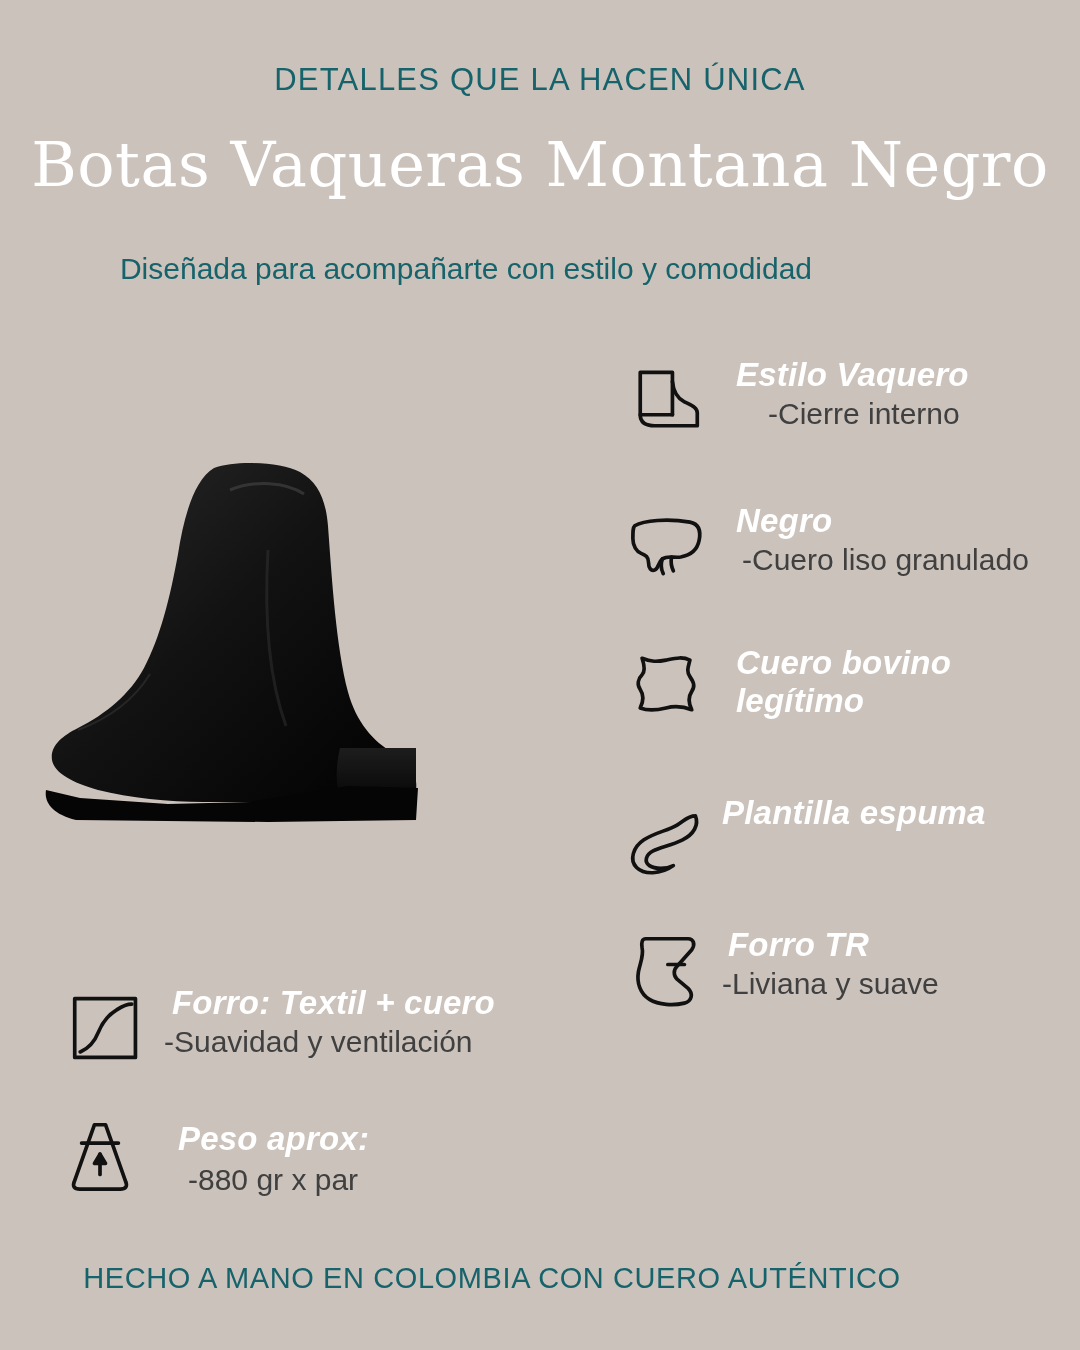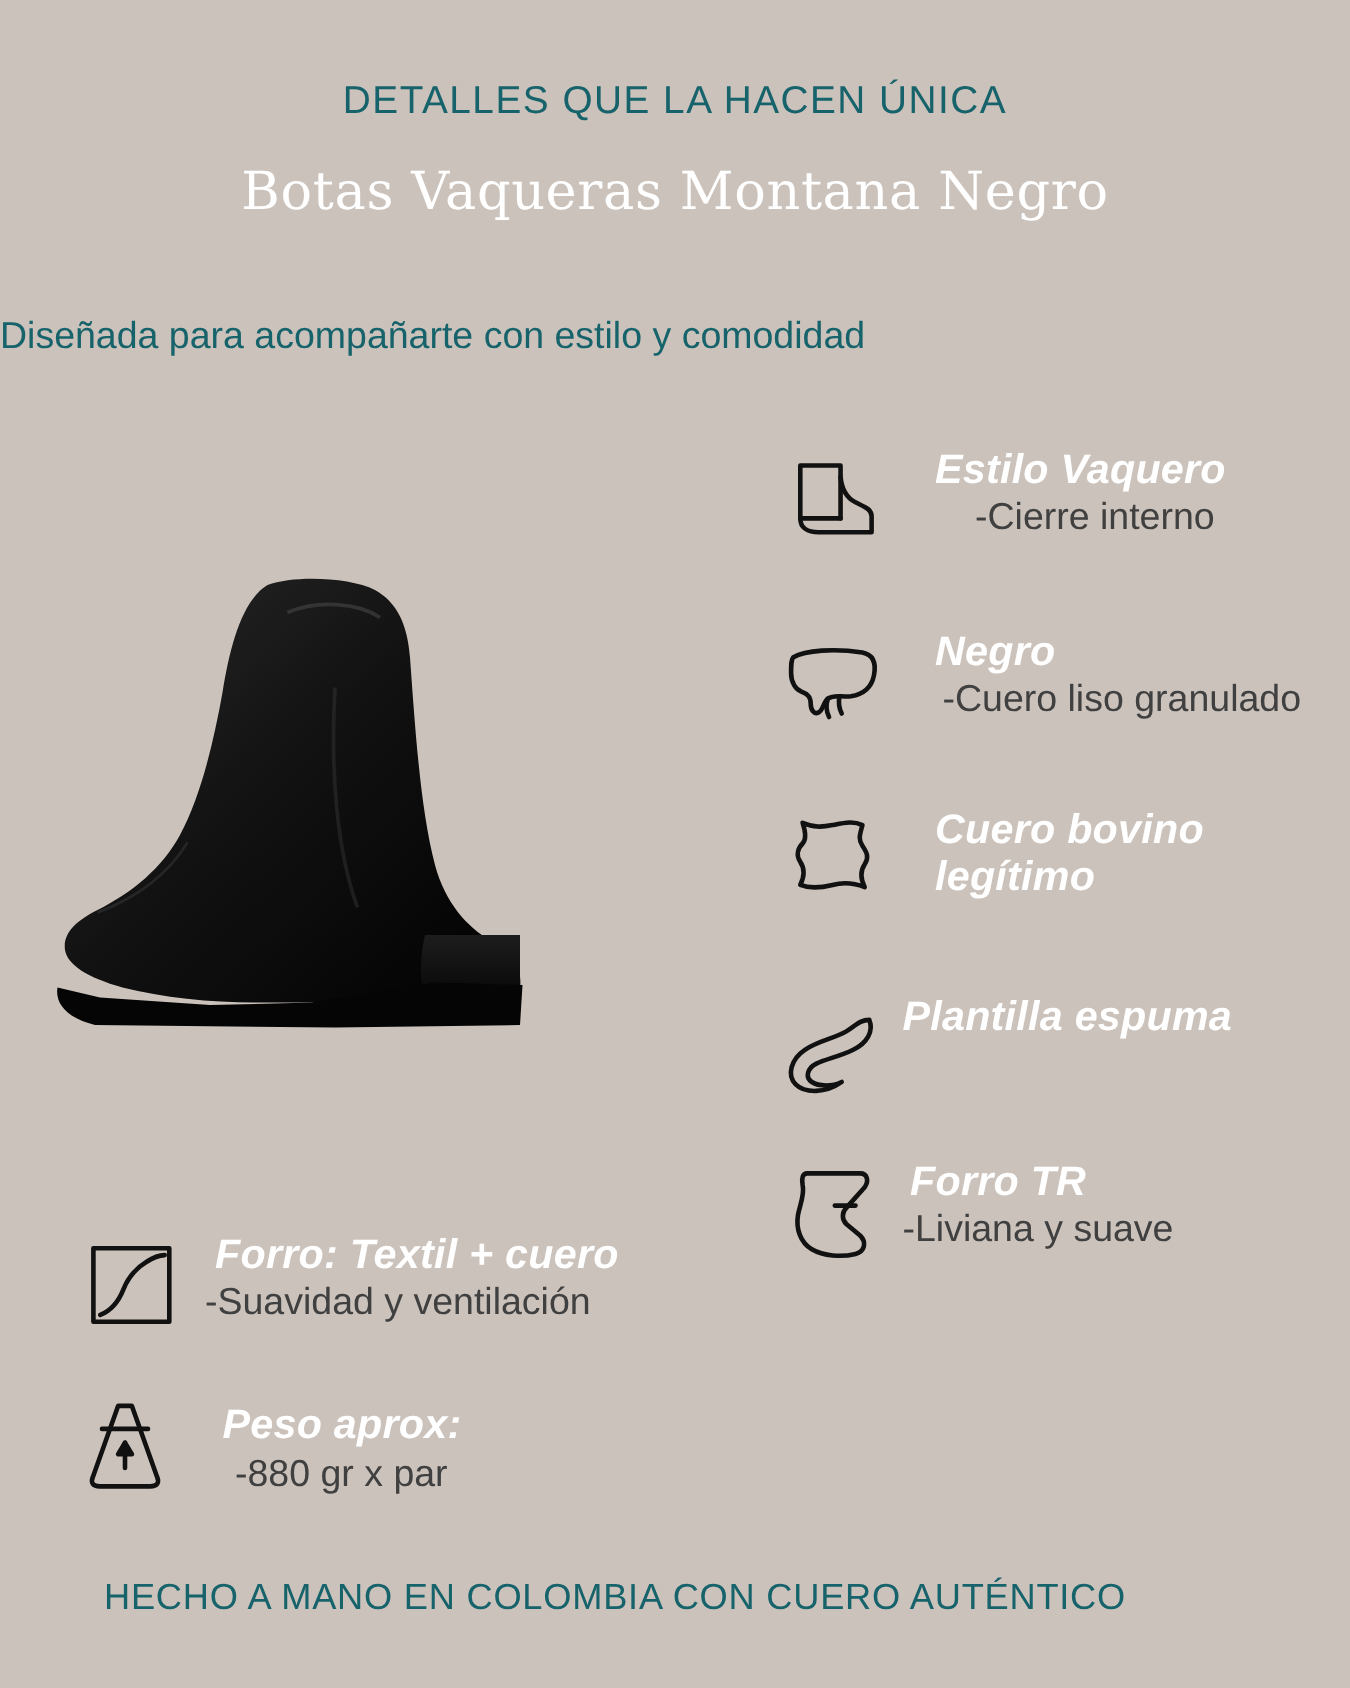--- a/index.html
+++ b/index.html
@@ -32,32 +32,32 @@
     color: #17636b;
     font-weight: 400;
   }
   .headline {
     position: absolute;
     top: 128px;
     left: 0;
     width: 1080px;
     text-align: center;
     font-family: "DejaVu Serif", serif;
-    font-size: 42px;
+    font-size: 62px;
     font-weight: 400;
     letter-spacing: 0.5px;
     color: #ffffff;
     white-space: nowrap;
   }
   .subhead {
     position: absolute;
     top: 252px;
     left: 0;
     width: 932px;
-    text-align: left;
+    text-align: center;
     font-size: 30px;
     color: #17636b;
     font-weight: 400;
   }
 
   
   .footer {
     position: absolute;
     bottom: 55px;
     left: 0;
@@ -110,21 +110,21 @@
   }
   .feature .sub {
     font-size: 30px;
     color: #404040;
     line-height: 1.2;
     font-weight: 400;
   }
 
   
   .f-right { left: 618px; }
-  .f-right .txt { margin-left: 34px; }
+  .f-right .txt { margin-left: 22px; }
   .f1 { top: 352px; }
   .f1 .sub { margin-left: 32px; margin-top: 2px; }
   .f2 { top: 498px; }
   .f2 .sub { margin-left: 6px; margin-top: 2px; }
   .f3 { top: 636px; }
   .f3 .title { margin-top: 4px; }
   .f4 { top: 790px; }
   .f4 .txt { margin-left: 8px; }
   .f4 .sub { margin-left: -6px; margin-top: 2px; }
   .f5 { top: 922px; }

